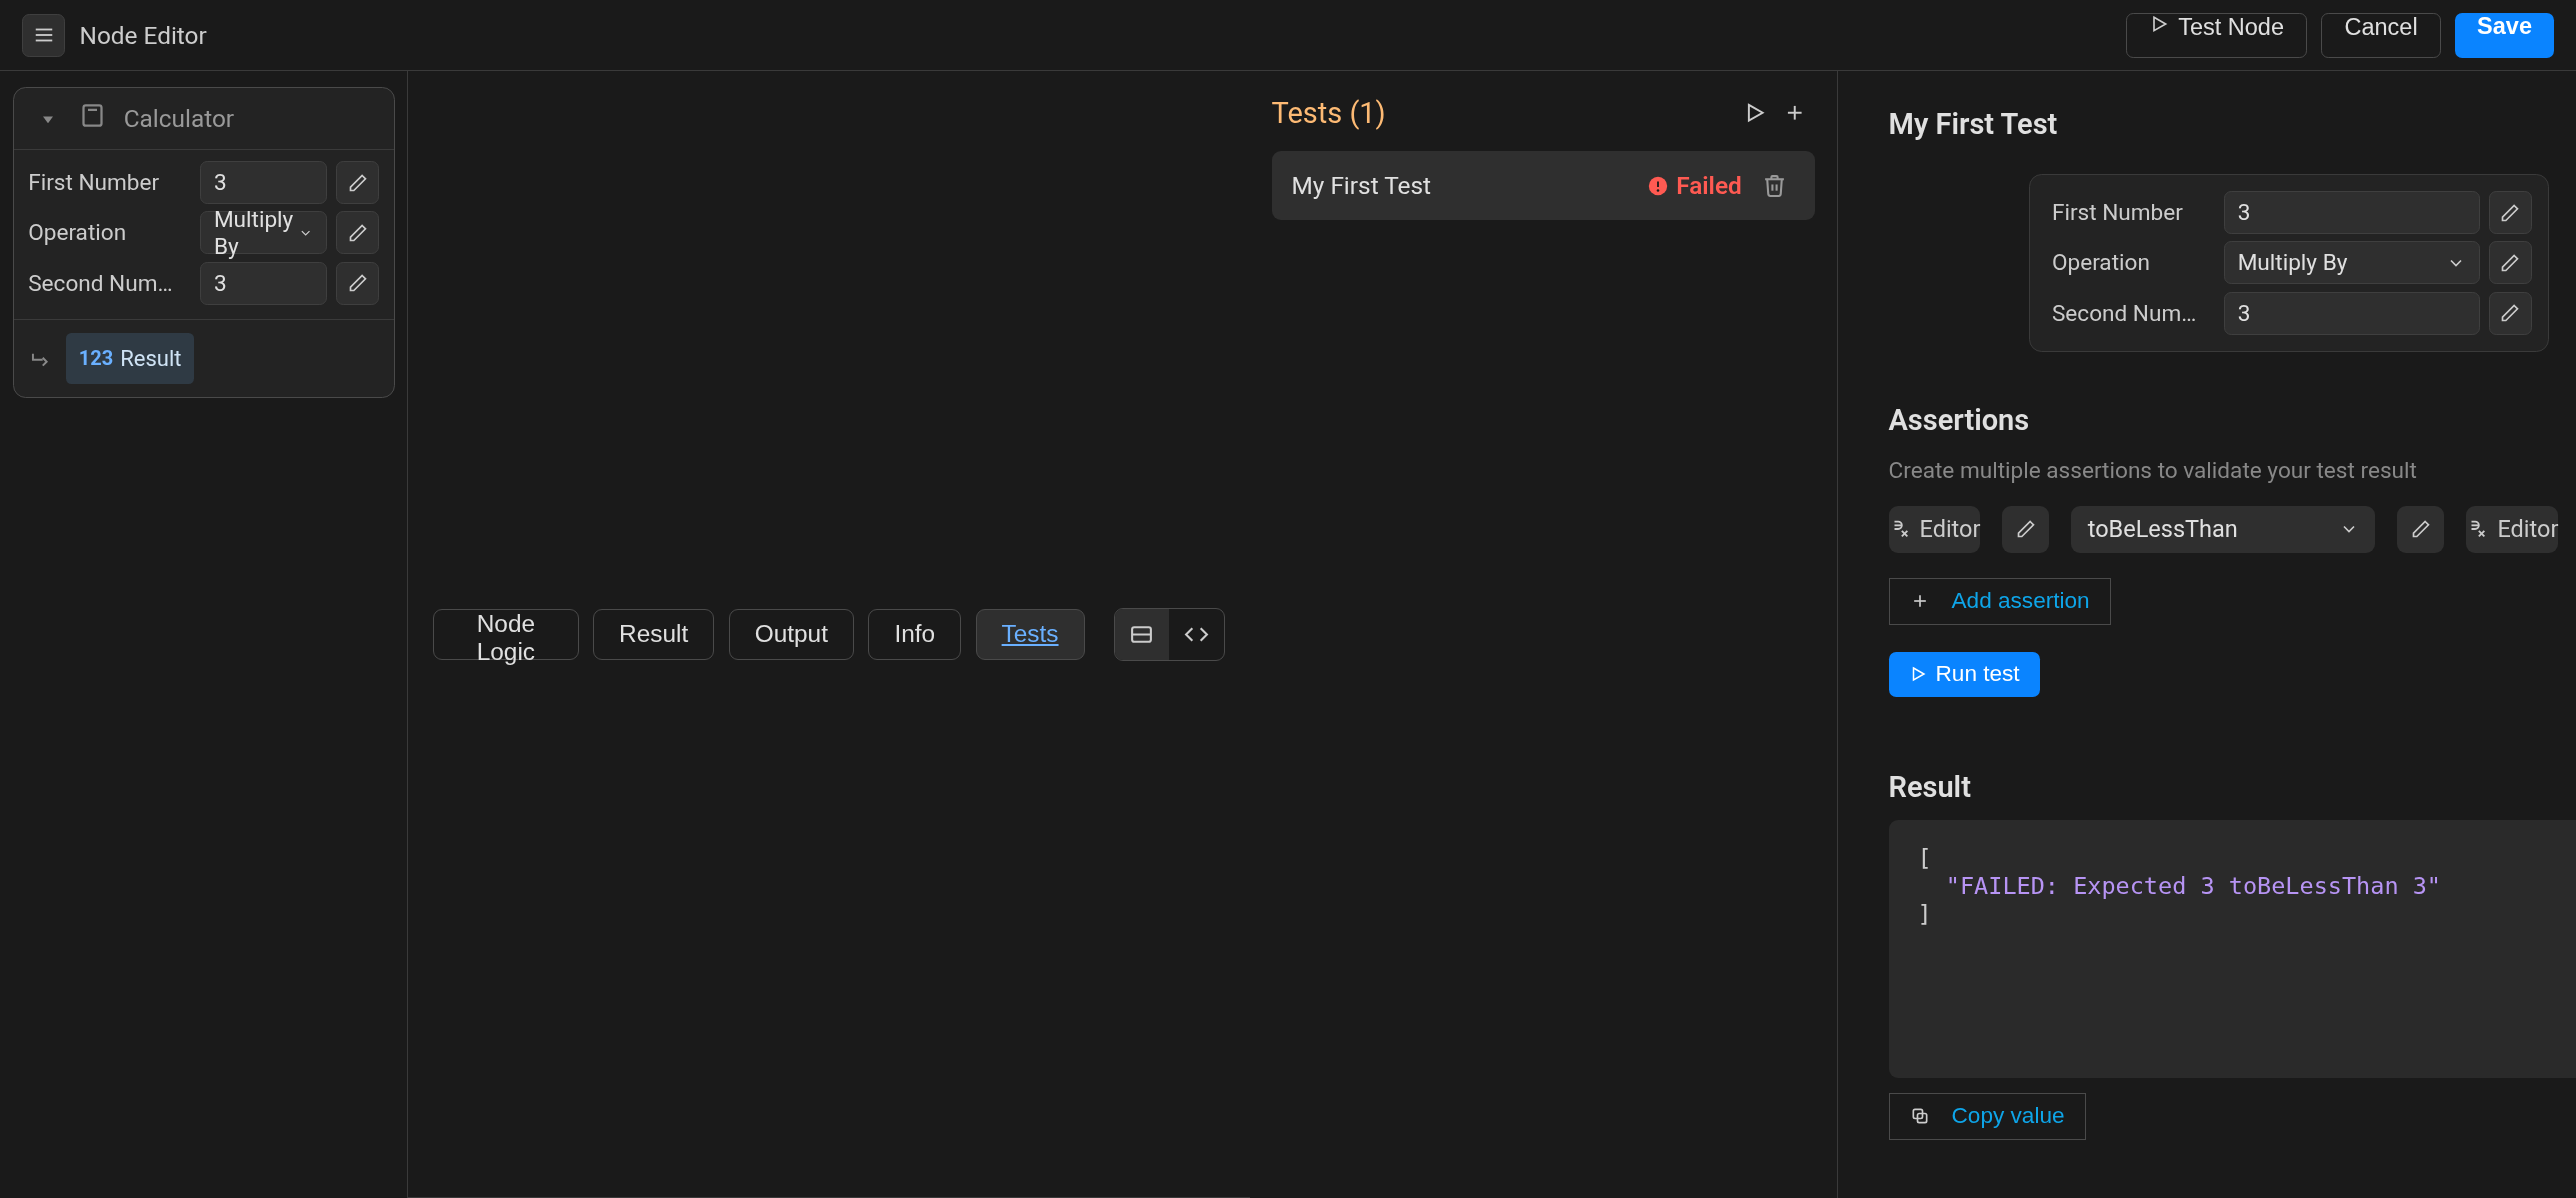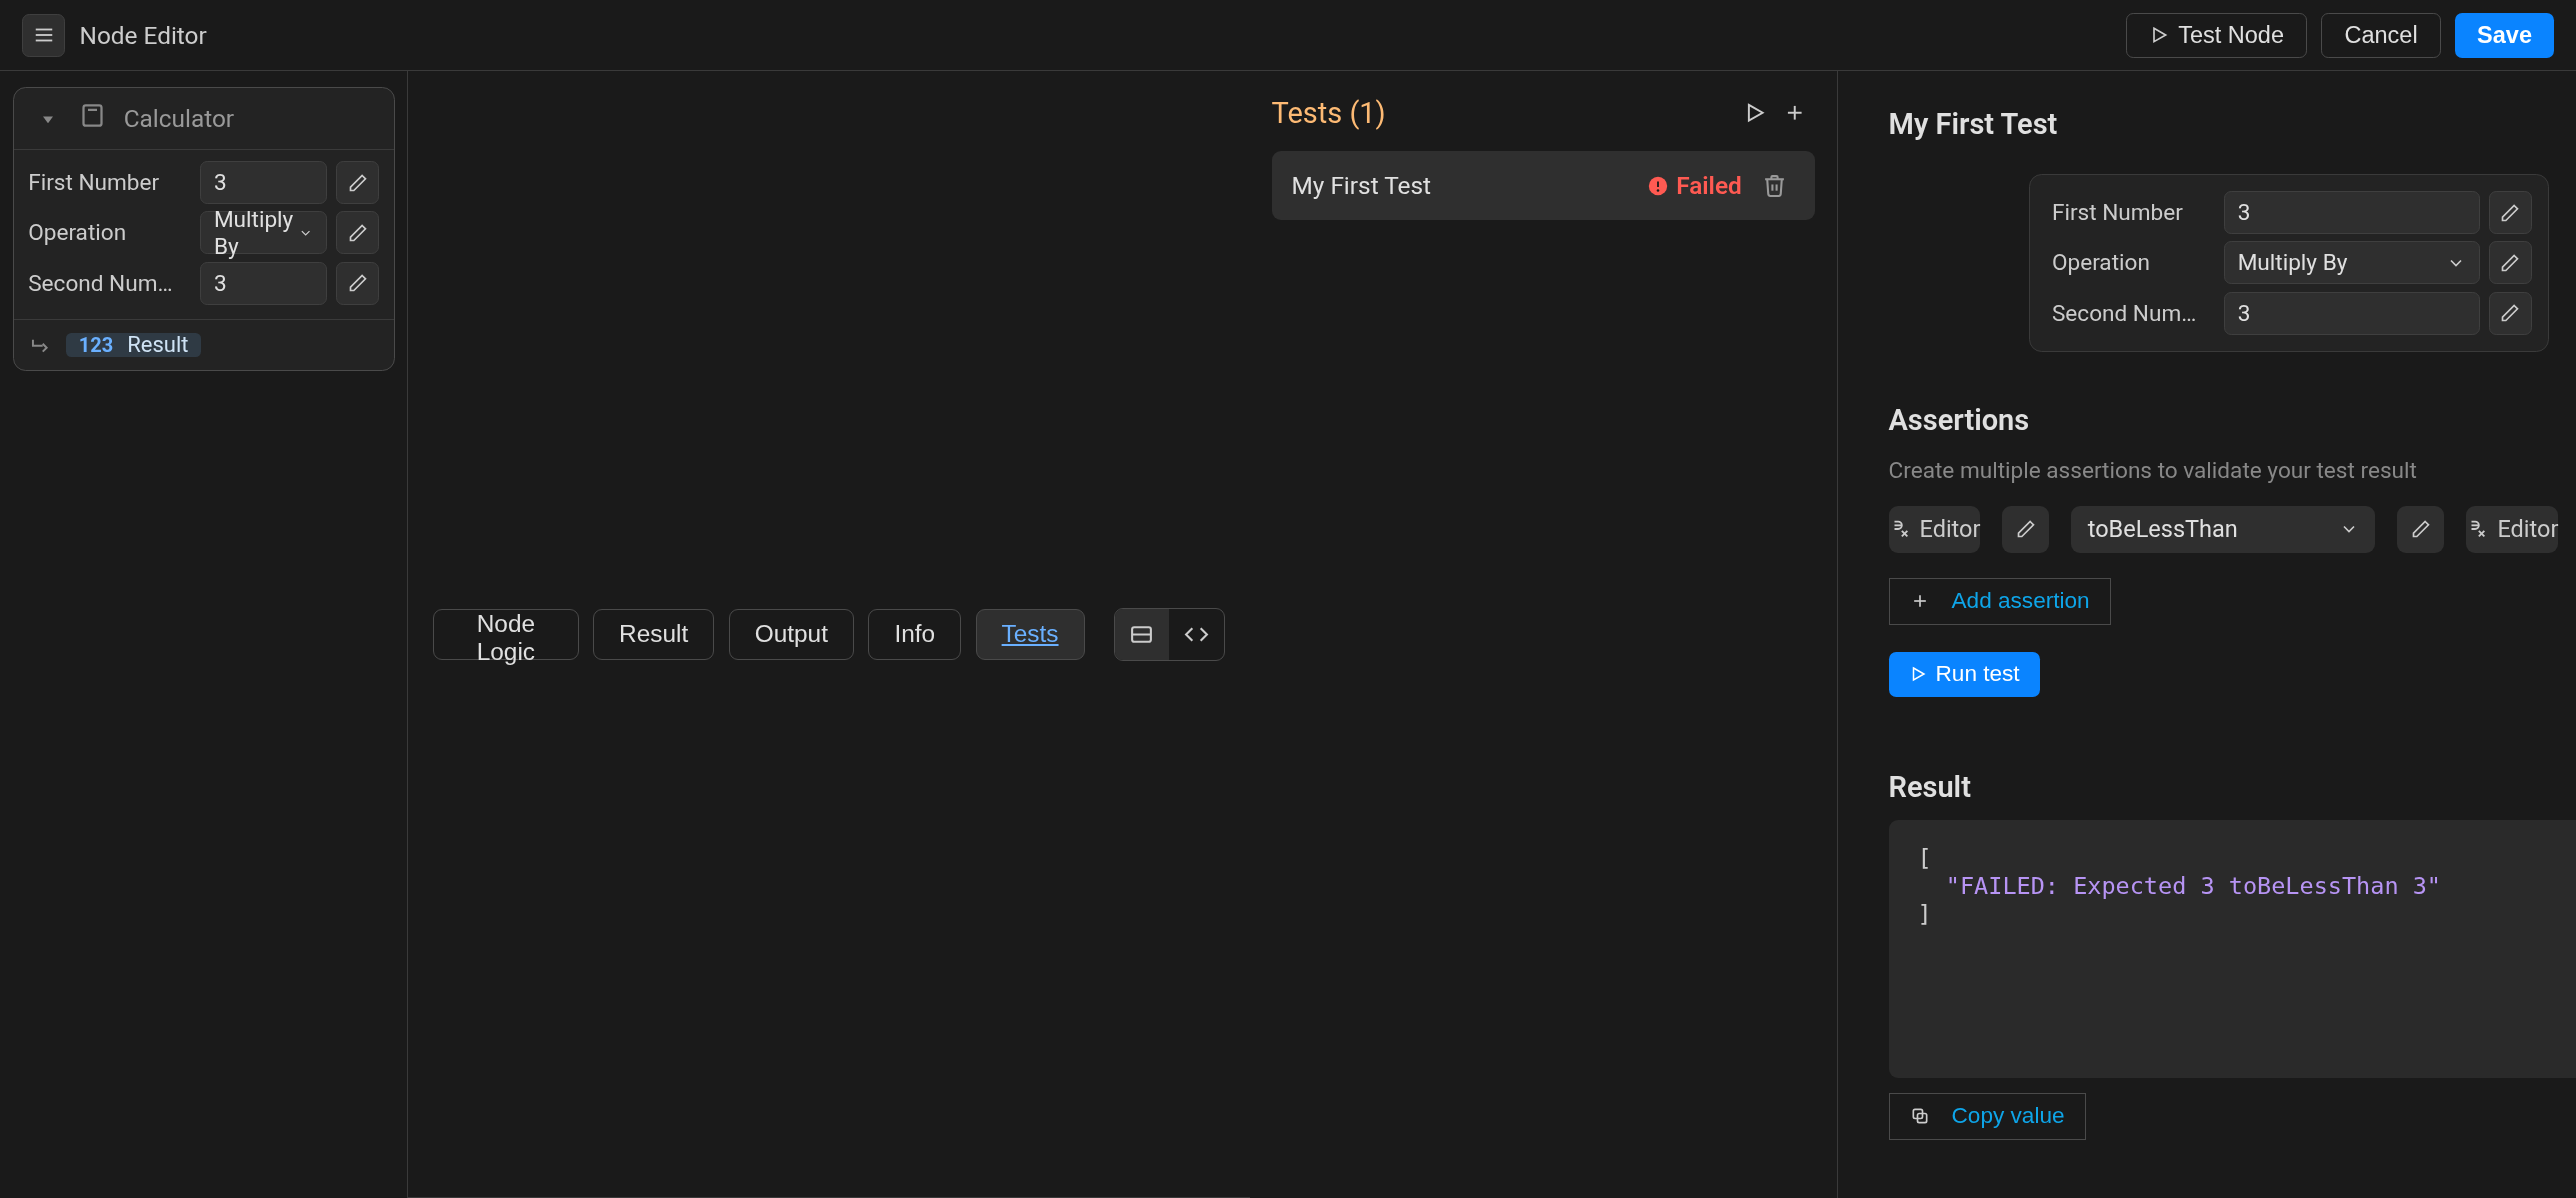--- a/index.html
+++ b/index.html
@@ -41,21 +41,20 @@
       color: #ccc;
     }
     .top-bar-spacer {
       flex: 1;
     }
     .btn {
       height: 45px;
       padding: 0 22px;
       border-radius: 7.2px;
       display: flex;
-      align-items: center;
       gap: 9px;
       cursor: pointer;
       border: none;
       font-size: 23.5px;
       color: #e0e0e0;
     }
     .btn-outline {
       background: transparent;
       border: 0.9px solid #4a4a4a;
     }
@@ -147,24 +146,24 @@
     .node-card-footer {
       border-top: 0.9px solid #3a3a3a;
       padding: 12.7px 16.3px;
       display: flex;
       align-items: center;
       gap: 12.7px;
     }
     .result-chip {
       display: inline-flex;
       align-items: center;
-      gap: 14px;
+      gap: 7px;
       background: #2f3a44;
       border-radius: 5.4px;
-      height: 24px;
+      height: 51px;
       padding: 0 12.7px;
       font-size: 22px;
       color: #cfe3f5;
     }
     .result-chip .num-icon {
       color: #6ab0ff;
       font-size: 20px;
       font-weight: 700;
     }
     

